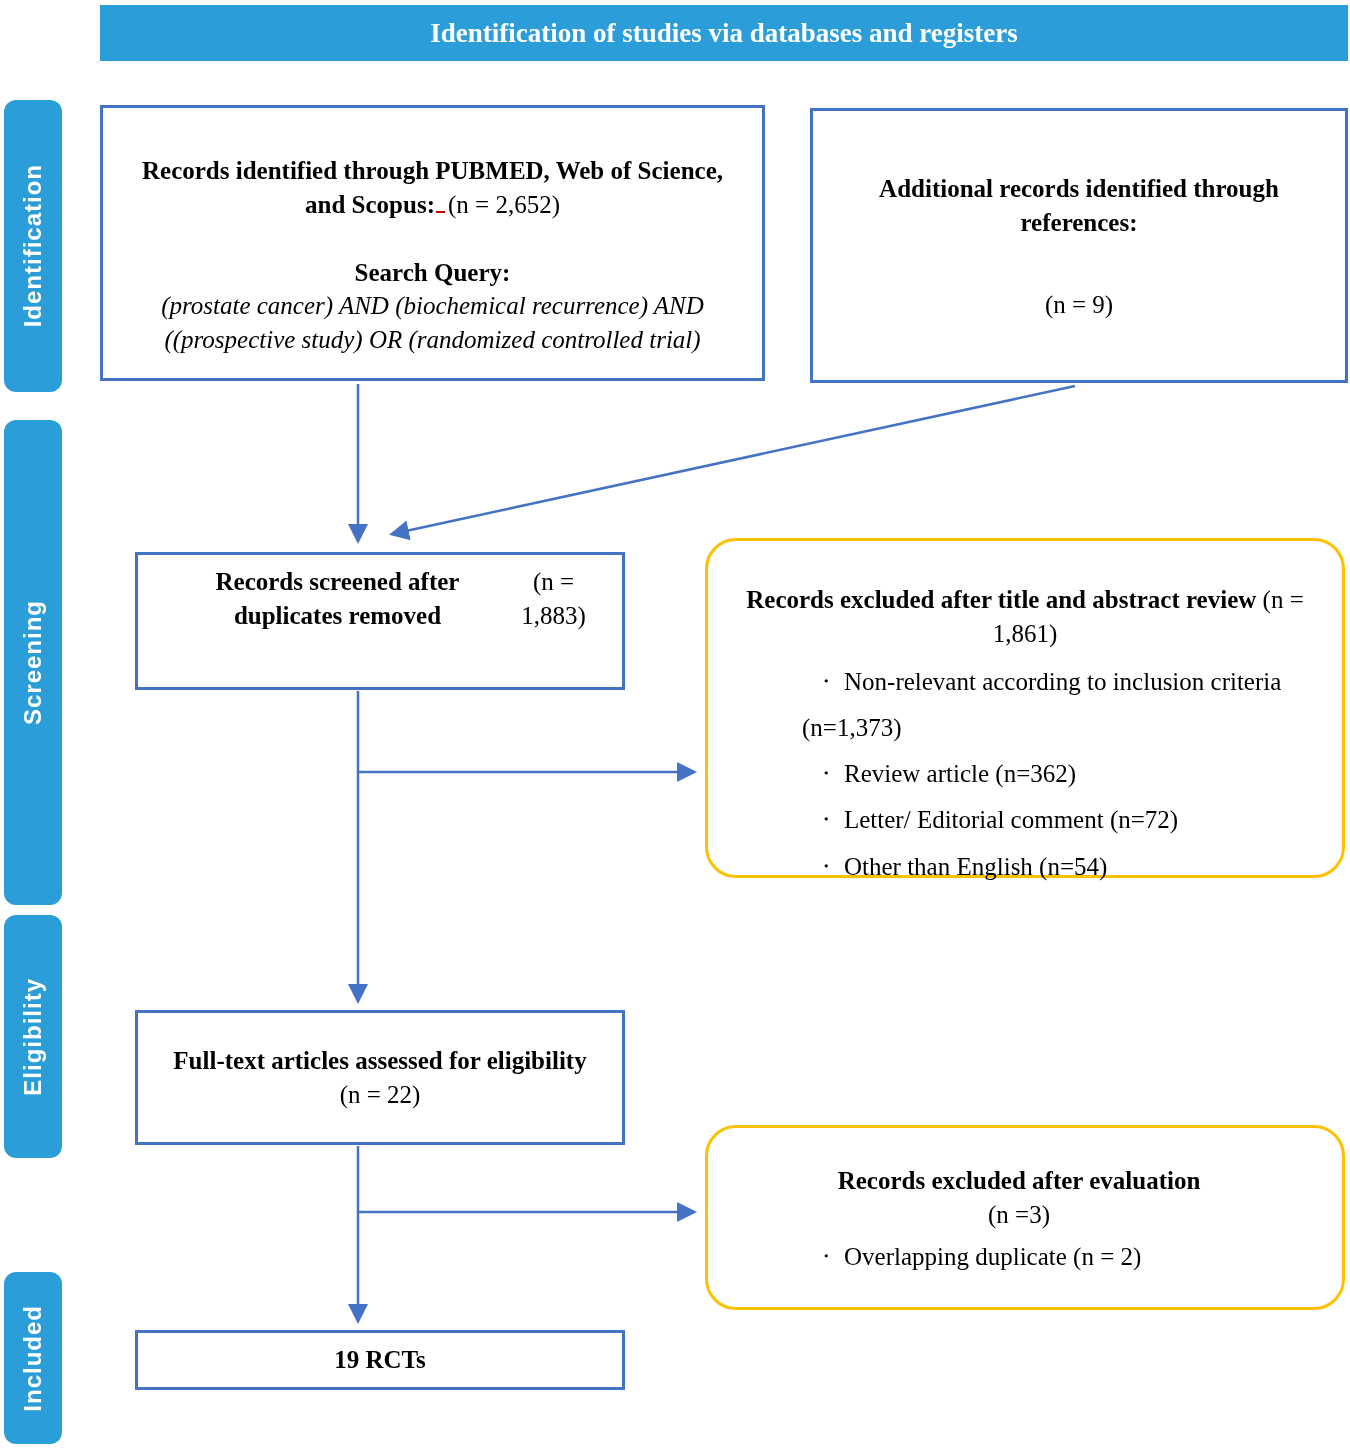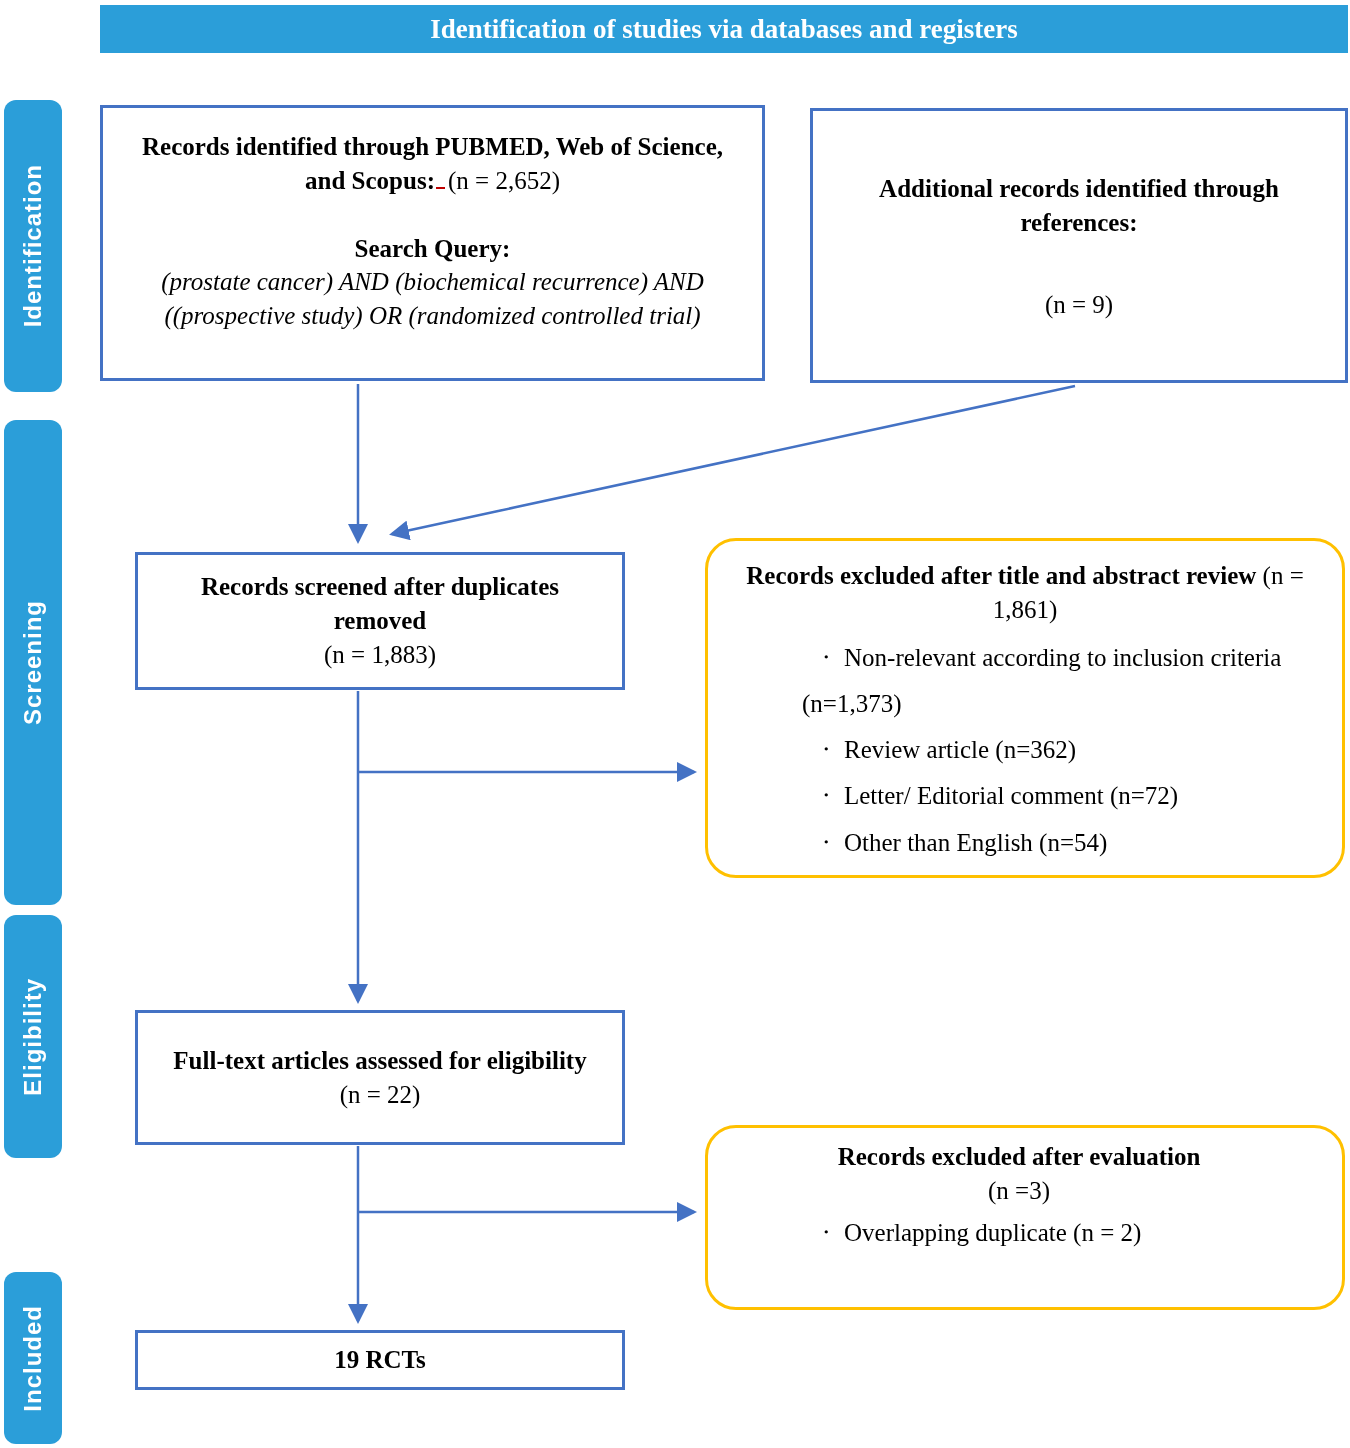--- a/index.html
+++ b/index.html
@@ -8,21 +8,21 @@
   .canvas {
     position: relative;
     width: 1350px;
     height: 1448px;
     background: #ffffff;
     overflow: hidden;
   }
   .header-banner {
     position: absolute;
     left: 100px; top: 5px;
-    width: 1248px; height: 48px;
+    width: 1248px; height: 56px;
     background: #2b9ed9;
     color: #ffffff;
     display: flex; align-items: center; justify-content: center;
     font-weight: bold;
     font-size: 27px;
   }
   .side-label {
     position: absolute;
     left: 4px;
     width: 58px;
@@ -44,31 +44,31 @@
     position: absolute;
     background: #ffffff;
     border: 3px solid #4472C4;
     font-size: 25px;
     color: #000000;
   }
   .box.orange { border-color: #FFC000; border-radius: 31px; }
   .center { text-align: center; }
   .bold { font-weight: bold; }
   .italic { font-style: italic; }
-  .box-inner { padding: 16px 24px; }
+  .box-inner { padding: 16px 24px; margin-top: 24px; }
   .records-identified { left: 100px; top: 105px; width: 665px; height: 276px; }
   .records-identified .box-inner { padding: 22px 28px; }
   .additional-records {
     left: 810px; top: 108px; width: 538px; height: 275px;
     display: flex; flex-direction: column; justify-content: center; gap: 51px;
     padding: 20px 30px;
   }
   .records-screened {
     left: 135px; top: 552px; width: 490px; height: 138px;
-    display: flex; flex-direction: column; justify-content: center;
+    display: flex; flex-direction: row; justify-content: center;
     padding: 10px 26px;
   }
   .excluded-title-abstract { left: 705px; top: 538px; width: 640px; height: 340px; }
   .excluded-title-abstract .box-inner { padding: 18px 22px 10px 22px; }
   .fulltext {
     left: 135px; top: 1010px; width: 490px; height: 135px;
     display: flex; flex-direction: column; justify-content: center;
     padding: 10px 26px;
   }
   .excluded-evaluation { left: 705px; top: 1125px; width: 640px; height: 185px; }

